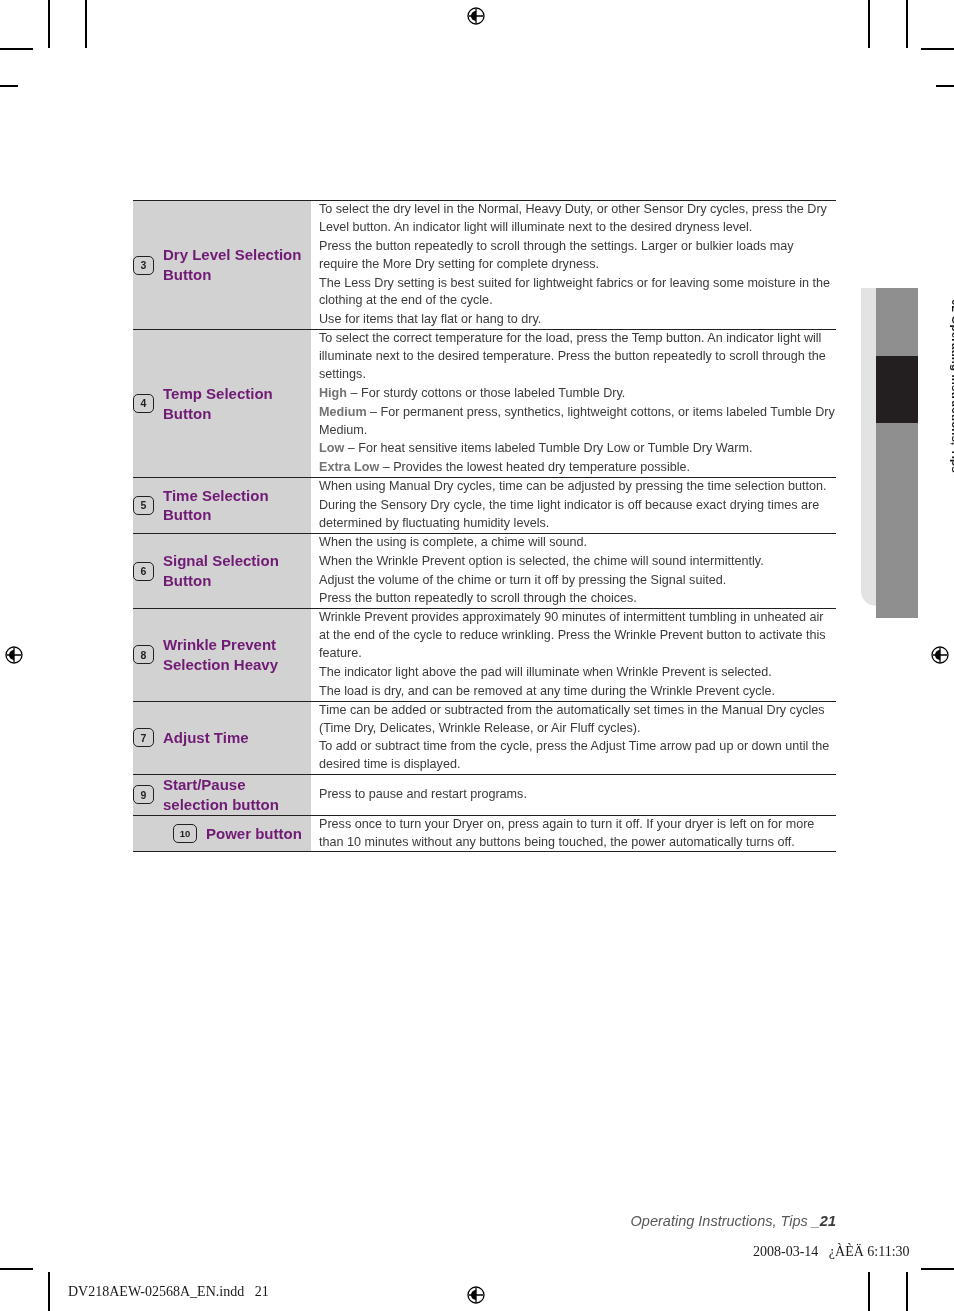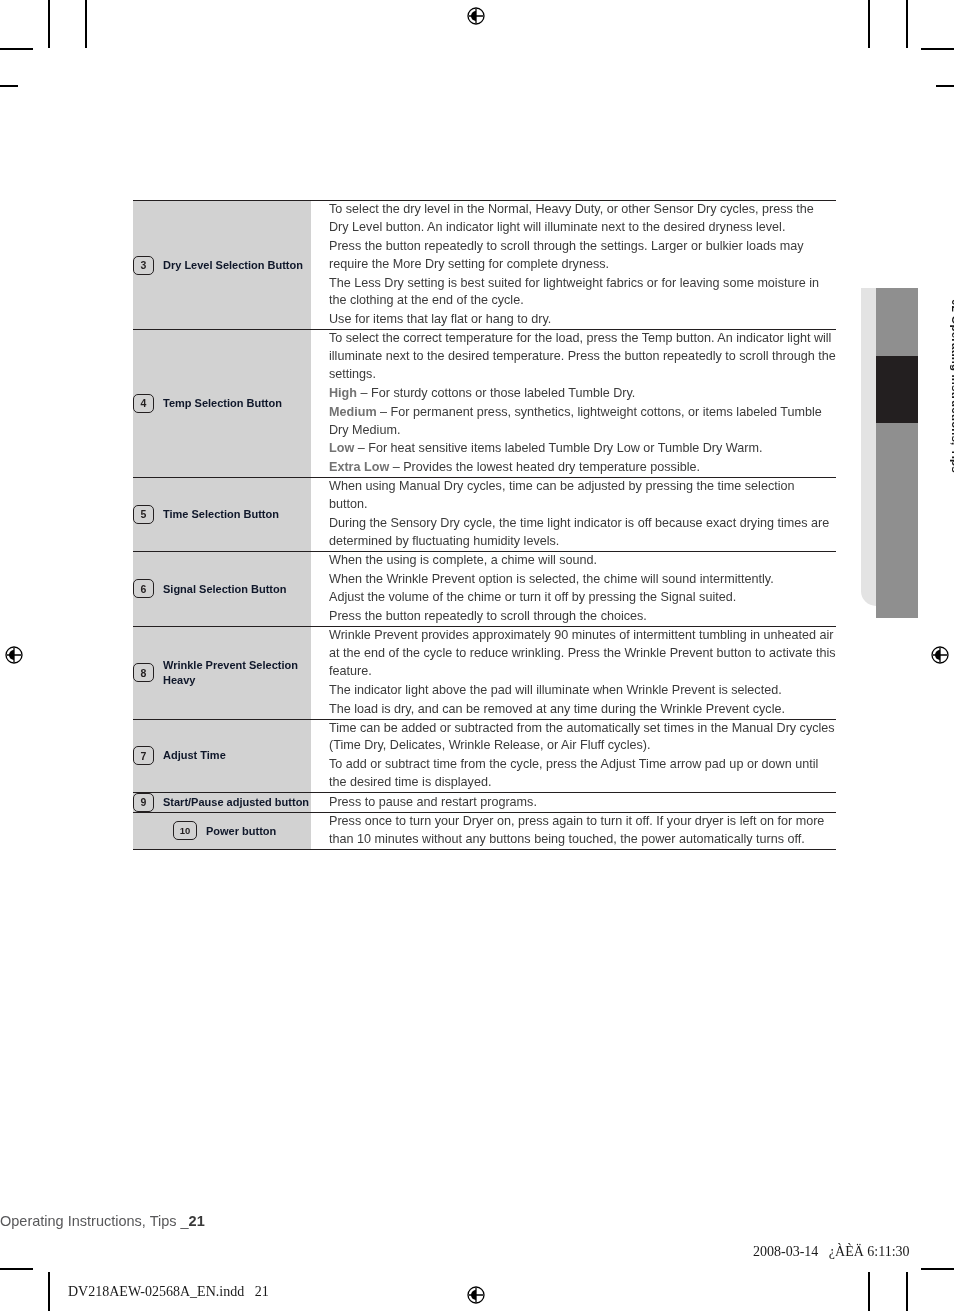--- a/index.html
+++ b/index.html
@@ -128,46 +128,48 @@
     color: #231f20;
     background: #d2d2d2;
     line-height: 1;
   }
   .badge.wide {
     width: 22px;
     font-size: 9.5px;
     margin-left: 40px;
   }
   .label-text {
-    font-size: 11px;
-    font-weight: bold;
-    color: #0f172a;
+    font-size: 15px;
+    font-weight: bold;
+    color: #701a75;
     line-height: 1.32;
   }
 
   .desc-para {
     font-size: 12.6px;
     color: #3b3b3b;
     line-height: 1.42;
-    margin: 0 0 1px 10px;
+    margin: 0 0 1px 0;
   }
   .desc-para:last-child { margin-bottom: 0; }
   .desc-para b {
     color: #737373;
     font-weight: bold;
   }
 
   
   #page-footer {
     position: absolute;
     left: 0;
     top: 1213px;
     width: 836px;
+    text-align: right;
     font-size: 14.5px;
     color: #58585a;
+    font-style: italic;
   }
   #page-footer .pagenum {
     font-weight: bold;
     color: #3a3a3a;
   }
 
   
   .slug {
     position: absolute;
     font-family: "Liberation Serif", serif;
@@ -321,21 +323,21 @@
           <td class="gap-cell"></td>
           <td class="desc-cell">
             <p class="desc-para">Time can be added or subtracted from the automatically set times in the Manual Dry cycles (Time Dry, Delicates, Wrinkle Release, or Air Fluff cycles).</p>
             <p class="desc-para">To add or subtract time from the cycle, press the Adjust Time arrow pad up or down until the desired time is displayed.</p>
           </td>
         </tr>
         <tr class="row">
           <td class="label-cell">
             <div class="label-inner">
               <span class="badge">9</span>
-              <span class="label-text">Start/Pause adjusted button</span>
+              <span class="label-text">Start/Pause selection button</span>
             </div>
           </td>
           <td class="gap-cell"></td>
           <td class="desc-cell">
             <p class="desc-para">Press to pause and restart programs.</p>
           </td>
         </tr>
         <tr class="row">
           <td class="label-cell">
             <div class="label-inner">

